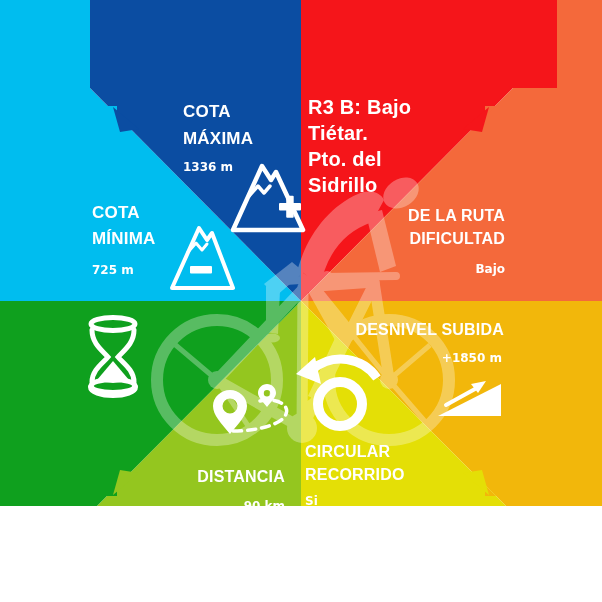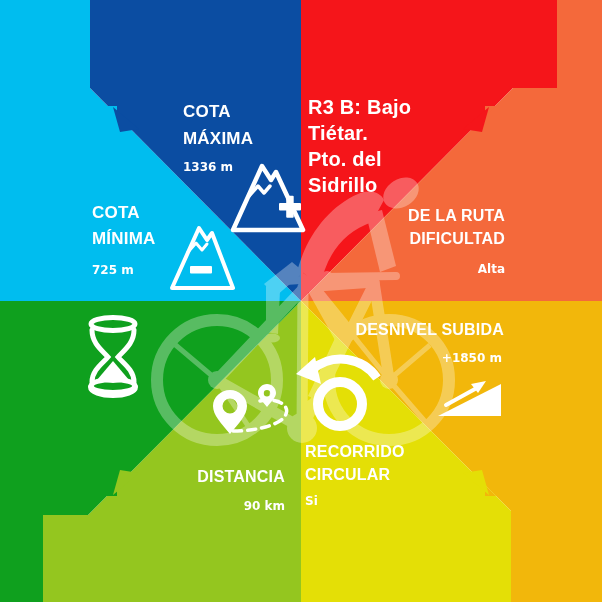--- a/index.html
+++ b/index.html
@@ -1,16 +1,16 @@
 <!DOCTYPE html>
 <html><head>
 <meta charset="utf-8">
 <style>
   html,body{margin:0;padding:0;background:#fff;}
-  .stage{position:relative;width:602px;height:602px;overflow:hidden;
+  .stage{position:relative;width:602px;height:506px;overflow:hidden;
          font-family:"Liberation Sans",sans-serif;}
   .stage svg{position:absolute;left:0;top:0;display:block;}
   .txt{position:absolute;color:#fff;font-weight:bold;white-space:nowrap;}
   .label{font-size:16px;line-height:26px;letter-spacing:.2px;}
   .value{font-family:"DejaVu Sans",sans-serif;font-size:12px;}
   .ralign{text-align:right;}
 </style>
 </head>
 <body>
 
@@ -138,27 +138,27 @@
     <div>R3 B: Bajo</div>
     <div>Tiétar.</div>
     <div>Pto. del</div>
     <div>Sidrillo</div>
   </div>
 
   <div class="txt label ralign" style="right:97px;top:204px;line-height:23px">
     <div>DE LA RUTA</div>
     <div>DIFICULTAD</div>
   </div>
-  <div class="txt value ralign" style="right:97px;top:262px">Alta</div>
+  <div class="txt value ralign" style="right:97px;top:262px">Bajo</div>
 
   <div class="txt label ralign" style="right:98px;top:317px">DESNIVEL SUBIDA</div>
   <div class="txt value ralign" style="right:100px;top:351px">+1850 m</div>
 
   <div class="txt label" style="left:305px;top:440px;line-height:23px">
+    <div>CIRCULAR</div>
     <div>RECORRIDO</div>
-    <div>CIRCULAR</div>
   </div>
   <div class="txt value" style="left:305px;top:494px">Si</div>
 
 
   <div class="txt label ralign" style="right:317px;top:464px">DISTANCIA</div>
   <div class="txt value ralign" style="right:317px;top:499px">90 km</div>
 </div>
 
 </body></html>

